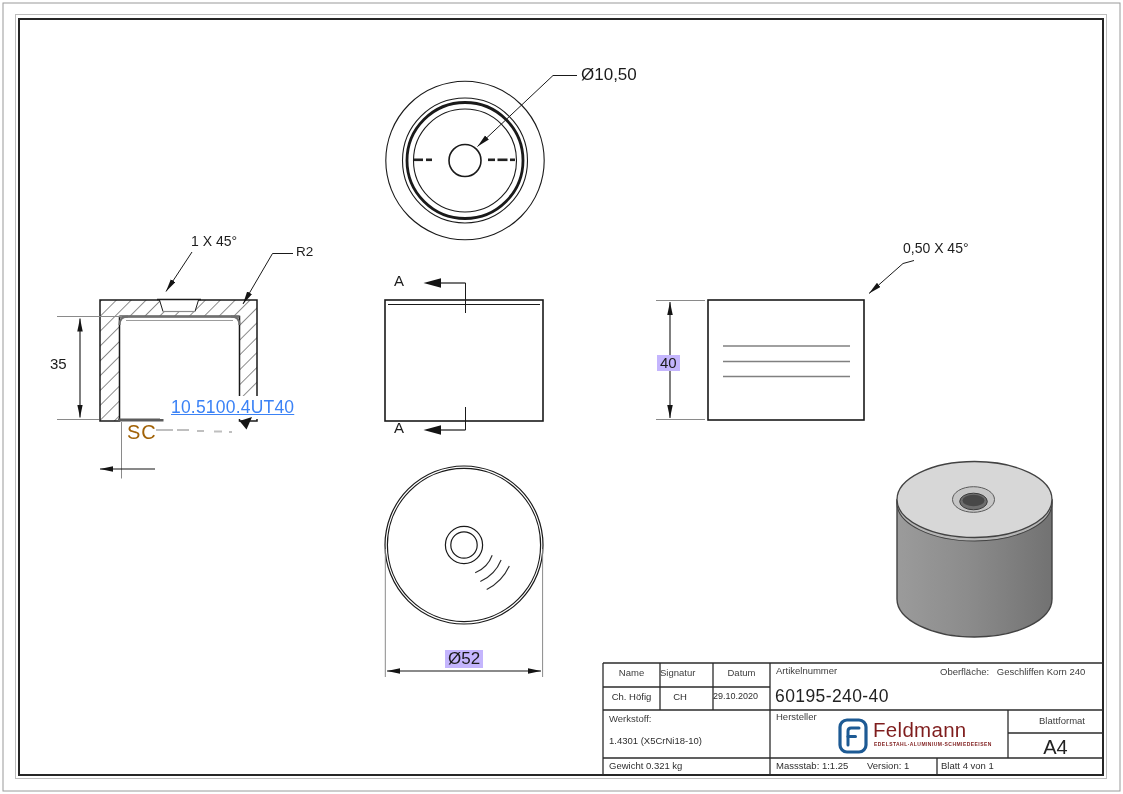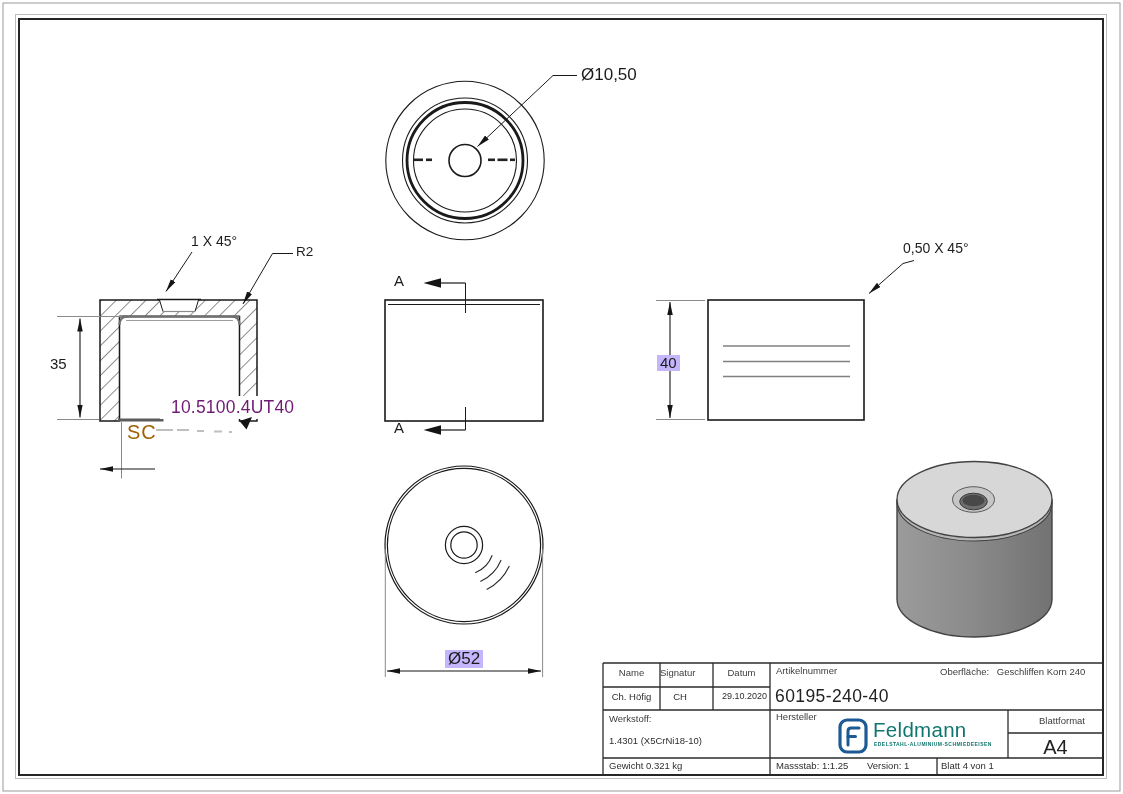--- a/index.html
+++ b/index.html
@@ -8,21 +8,21 @@
   .canvas svg.base{position:absolute;left:0;top:0;}
   .lbl{position:absolute;white-space:nowrap;color:#1c1c1c;line-height:1.05;}
   .dim{font-size:15px;color:#1b1b1b;}
   .dim-big{font-size:17px;color:#1b1b1b;}
   .whitebg{background:#c4b5fd;padding:0 3px;}
   .tb-label{font-size:9.5px;color:#3c3c3c;}
   .tb-value{font-size:9.5px;color:#2e2e2e;}
   .tb-big{font-size:17.5px;color:#222;letter-spacing:0.4px;}
   .tb-a4{font-size:20px;color:#222;}
   .ctr{text-align:center;}
-  .code-overlay{font-size:17.5px;color:#701a75;letter-spacing:0.2px;}
+  .code-overlay{font-size:17.5px;color:#3b82f6;letter-spacing:0.2px;text-decoration:underline;}
   .caption-frag{font-size:20px;color:#a16207;letter-spacing:1px;}
   .brand-name{font-size:20.5px;font-weight:500;letter-spacing:0.3px;}
   .brand-tag{font-size:5px;font-weight:bold;letter-spacing:0.45px;}
 </style>
 </head>
 <body>
 
 <div class="canvas">
 
   <svg class="base" width="1123" height="794" viewBox="0 0 1123 794">
@@ -168,35 +168,35 @@
   <div class="lbl" style="left:903px;top:241px;font-size:14px;">0,50 X 45°</div>
   <div class="lbl dim whitebg" style="left:657px;top:355px;">40</div>
 
   <div class="lbl dim-big whitebg" style="left:445px;top:650px;">Ø52</div>
 
   <div class="lbl tb-label ctr" style="left:603px;top:668px;width:57px;">Name</div>
   <div class="lbl tb-label ctr" style="left:660px;top:668px;width:35px;">Signatur</div>
   <div class="lbl tb-label ctr" style="left:713px;top:668px;width:57px;">Datum</div>
   <div class="lbl tb-value ctr" style="left:603px;top:692px;width:57px;">Ch. Höfig</div>
   <div class="lbl tb-value ctr" style="left:660px;top:692px;width:40px;">CH</div>
-  <div class="lbl tb-value ctr" style="left:713px;top:692px;width:63px;font-size:9px;">29.10.2020</div>
+  <div class="lbl tb-value ctr" style="left:713px;top:692px;width:37px;font-size:9px;">29.10.2020</div>
 
   <div class="lbl tb-label" style="left:776px;top:666px;">Artikelnummer</div>
   <div class="lbl tb-label" style="left:940px;top:667px;">
     <span>Oberfläche:</span>
     <span style="margin-left:5px;">Geschliffen Korn 240</span>
   </div>
   <div class="lbl tb-big" style="left:775px;top:687px;">60195-240-40</div>
 
   <div class="lbl tb-label" style="left:609px;top:714px;">Werkstoff:</div>
   <div class="lbl tb-value" style="left:609px;top:736px;">1.4301 (X5CrNi18-10)</div>
 
   <div class="lbl tb-label" style="left:776px;top:712px;">Hersteller</div>
 
-  <div class="lbl" style="left:838px;top:716px;width:175px;height:38px;color:#0f766e;">
+  <div class="lbl" style="left:838px;top:716px;width:175px;height:38px;color:#7f1d1d;">
     <svg width="30" height="36" viewBox="0 0 30 36" style="position:absolute;left:0;top:2px;">
       <rect x="2" y="2" width="26" height="32" rx="7" fill="none" stroke="#1d5a94" stroke-width="3.2"></rect>
       <path d="M10,27 V13 Q10,10 13,10 H21" fill="none" stroke="#1d5a94" stroke-width="3" stroke-linecap="round"></path>
       <path d="M10,18.5 H17.5" fill="none" stroke="#1d5a94" stroke-width="3" stroke-linecap="round"></path>
     </svg>
     <div class="brand-name" style="position:absolute;left:35px;top:3px;">Feldmann</div>
     <div class="brand-tag" style="position:absolute;left:36px;top:26px;">EDELSTAHL·ALUMINIUM·SCHMIEDEEISEN</div>
   </div>
 
   <div class="lbl tb-label ctr" style="left:1008px;top:716px;width:108px;">Blattformat</div>

